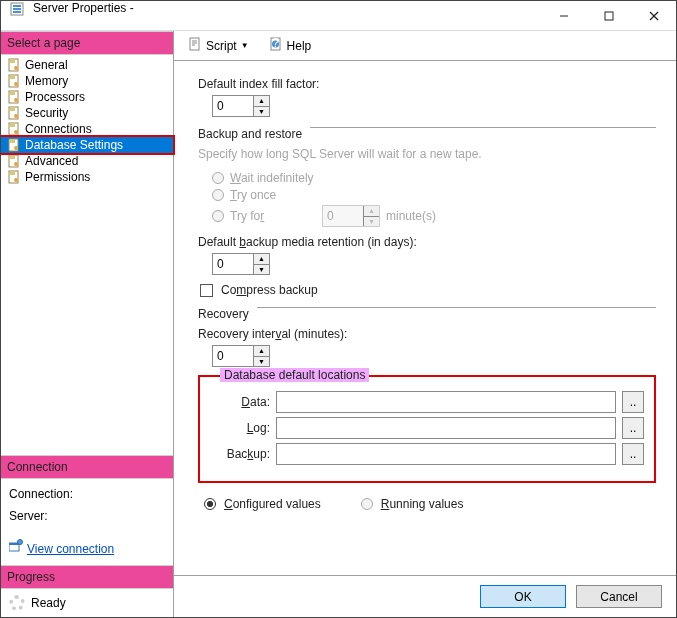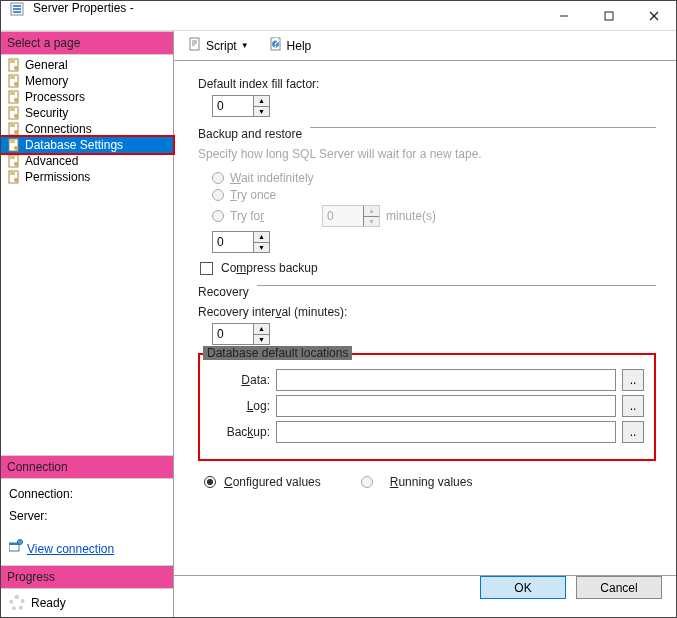--- a/index.html
+++ b/index.html
@@ -39,27 +39,27 @@
 .spinner-input .arrows div { flex:1; display:flex; align-items:center; justify-content:center; font-size:7px; background:#f0f0f0; cursor:pointer;}
 .spinner-input .arrows div:first-child{border-bottom:1px solid #888;}
 .spinner-input.disabled { border-color:#ccc;}
 .spinner-input.disabled input{color:#a7a7a7;background:#f7f7f7;}
 .spinner-input.disabled .arrows div{color:#bbb}
 .radio-row { display:flex; align-items:center; gap:6px; margin:3px 0 3px 14px;}
 .radio { width:12px; height:12px; border:1px solid #aaa; border-radius:50%; background:#f3f3f3; display:inline-block;}
 .radio.on { border-color:#333; background: radial-gradient(circle,#333 0 40%, #fff 45% 100%);}
 .checkbox { width:13px;height:13px; border:1px solid #555; display:inline-block; margin-left:2px;}
 .fieldset { border:2px solid #d00; padding:10px 10px 12px 10px; margin:8px 0 14px 0; position:relative;}
-.fieldset .legend { position:absolute; top:-9px; left:3px; background:#737373; padding:0 4px;}
+.fieldset .legend { position:absolute; top:-9px; left:20px; background:#f0abfc; padding:0 4px;}
 .loc-row { display:flex; align-items:center; margin:4px 0; gap:6px;}
 .loc-row .ll { width:60px;text-align:right;}
 .loc-row input { flex:1; height:22px; border:1px solid #888; padding:0 4px;}
 .loc-row .browse { width:22px; height:22px; border:1px solid #888; background:#efefef; display:flex; align-items:center;justify-content:center;cursor:pointer;}
 .bottom-radios { display:flex; gap:40px; margin:6px 0 0 6px;}
-.footer { height:42px; border-top:1px solid #a0a0a0; display:flex; align-items:flex-start; justify-content:flex-end; padding:0 14px; gap:10px;}
+.footer { height:42px; border-top:1px solid #a0a0a0; display:flex; align-items:center; justify-content:flex-end; padding:0 14px; gap:10px;}
 .btn { width:86px; height:23px; border:1px solid #888; background:#e6e6e6; cursor:pointer; display:flex; align-items:center; justify-content:center;}
 .btn.primary { border:1px solid #0078d7; background:#cde6f7;}
 .indent { margin-left:14px; margin-top:4px;}
 u{text-decoration:underline;}
 </style>
 </head>
 <body>
 
 <div class="window">
 
@@ -234,20 +234,21 @@
           <span class="spinner-input disabled">
               <input disabled="" value="0" style="">
               <span class="arrows">
                 <div>▲</div>
                 <div>▼</div>
               </span>
             </span>
           <span class="disabled">minute(s)</span>
         </div>
 
+        <div class="label" style="margin-top:8px">Default <u>b</u>ackup media retention (in days):</div>
         <div class="indent"><span class="spinner-input">
               <input value="0" style="">
               <span class="arrows">
                 <div>▲</div>
                 <div>▼</div>
               </span>
             </span></div>
 
         <div class="row" style="margin-top:8px; gap:8px;">
           <span class="checkbox"></span>
@@ -284,21 +285,21 @@
             <input value="" style="">
             <div class="browse">..</div>
           </div>
         </div>
 
         <div class="bottom-radios">
           <div class="row" style="gap:8px;">
               <span class="radio on"></span>
               <span class="label"><u>C</u>onfigured values</span>
             </div>
-          <div class="row" style="gap:17px;">
+          <div class="row" style="gap:8px;">
               <span class="radio"></span>
               <span class="label"><u>R</u>unning values</span>
             </div>
         </div>
       </div>
 
       <div class="footer">
         <div class="btn primary">OK</div>
         <div class="btn">Cancel</div>
       </div>

